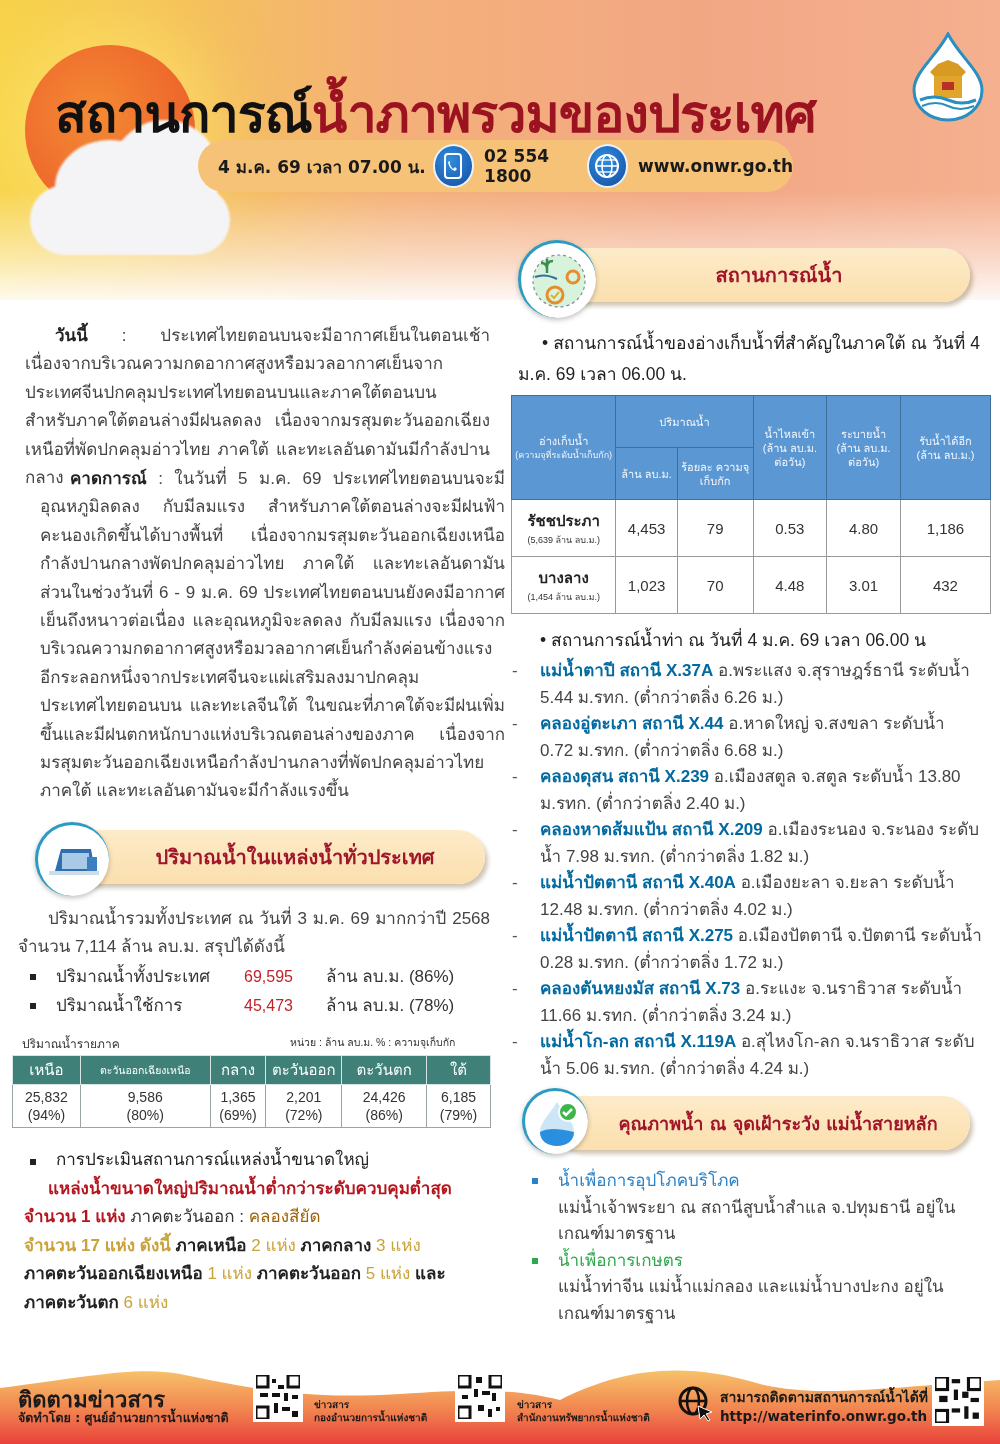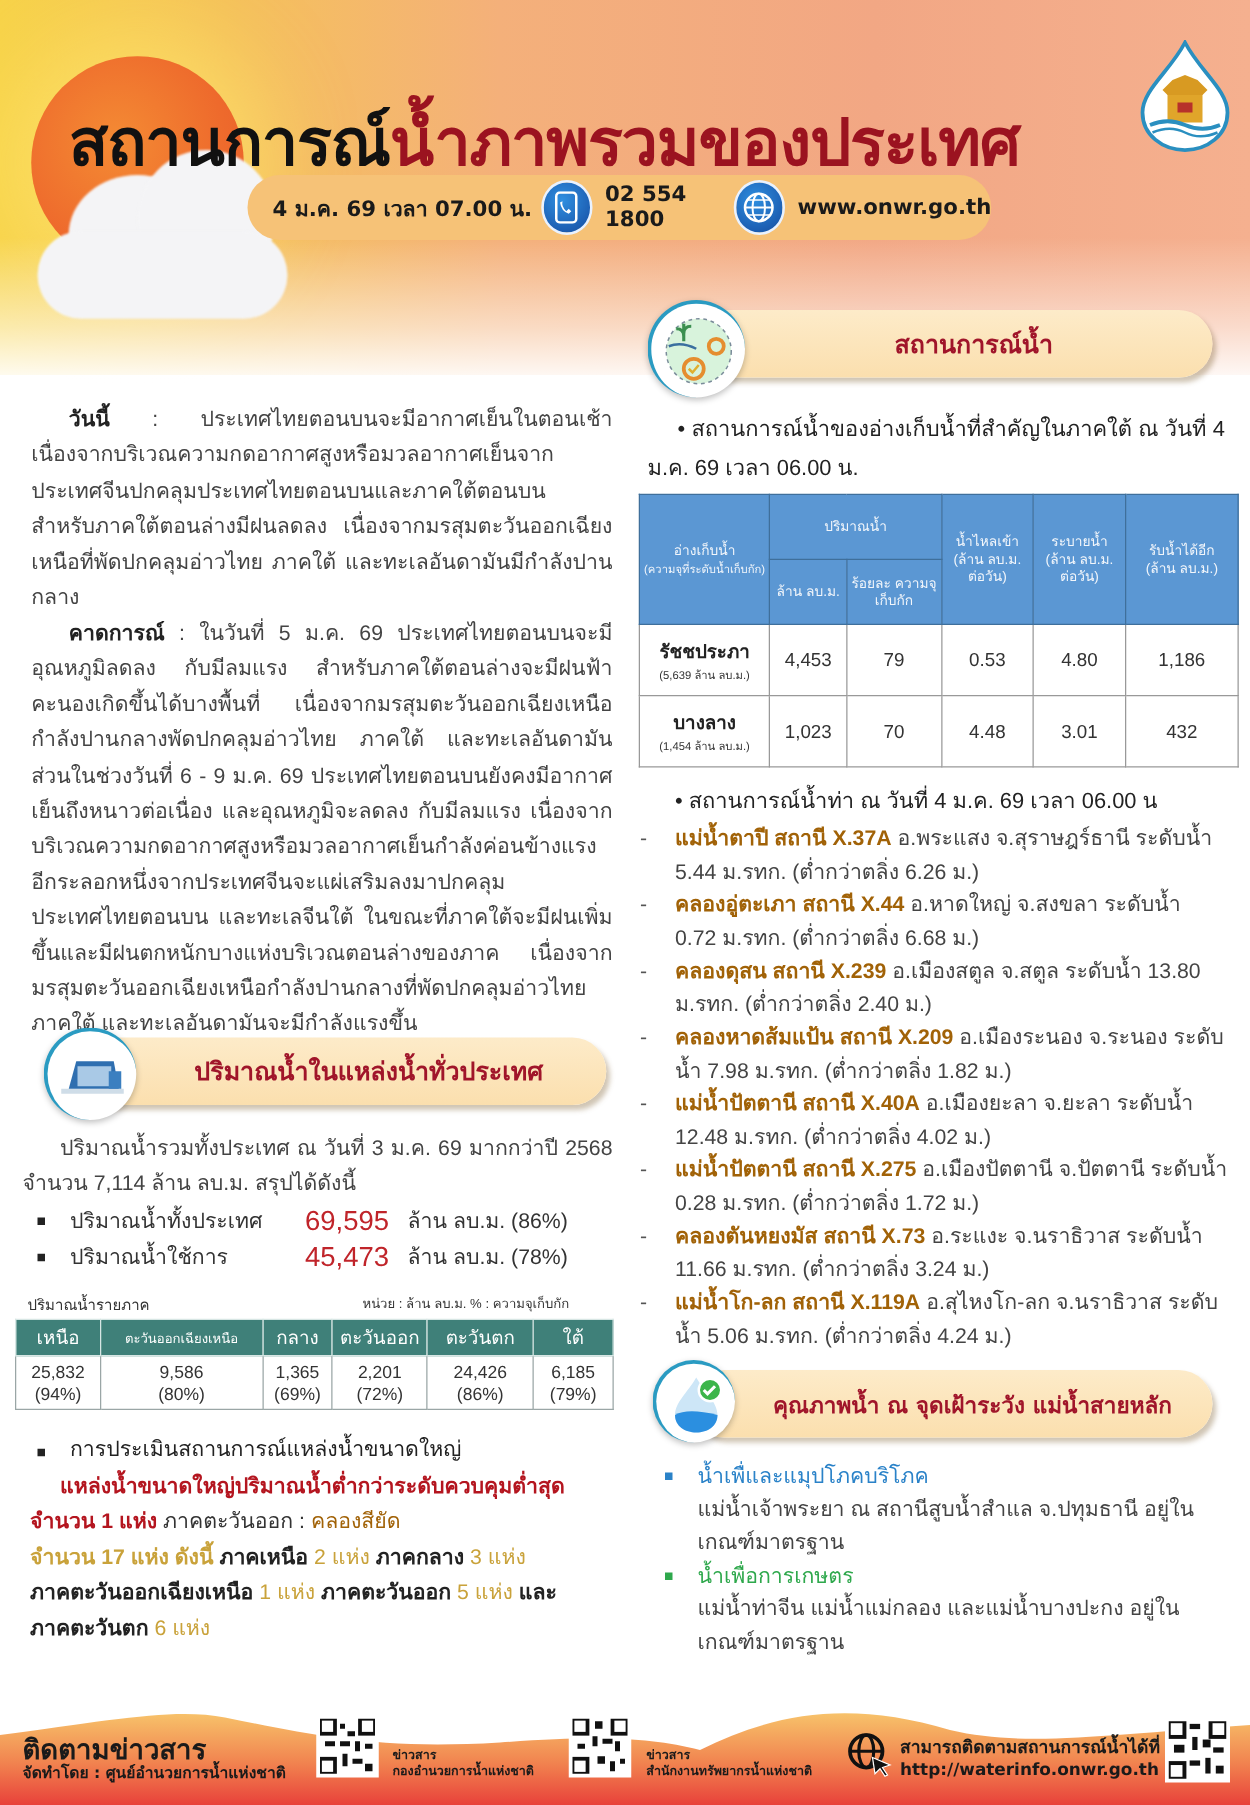--- a/index.html
+++ b/index.html
@@ -73,21 +73,21 @@
 
   .para { position: absolute; font-size: 17px; line-height: 28.4px; color: #444; text-align: justify; }
   .para b { color: #222; }
   .indent { display: inline-block; width: 30px; }
 
   
   .vol-list { position: absolute; left: 30px; top: 962px; font-size: 17px; line-height: 29px; }
   .vol-row { display: flex; align-items: center; }
   .sq { display: inline-block; width: 6px; height: 6px; background: #222; margin-right: 20px; }
   .vol-name { width: 188px; color: #333; }
-  .vol-num { width: 82px; color: #c0242a; font-size: 22px; }
+  .vol-num { width: 82px; color: #c0242a; font-size: 16px; }
   .vol-unit { color: #333; }
 
   .reg-caption { position: absolute; left: 22px; top: 1034px; font-size: 12px; color: #333; }
   .reg-unit { position: absolute; left: 290px; top: 1034px; font-size: 10.5px; color: #333; }
 
   table { border-collapse: collapse; }
   .reg-table { position: absolute; left: 12px; top: 1055px; width: 479px; border: 1px solid #8b9a9a; }
   .reg-table th { background: #3f8079; color: #fff; font-weight: normal; height: 29px; font-size: 15px; border: 1px solid #d7e6e4; }
   .reg-table th.small { font-size: 10.5px; }
   .reg-table td { text-align: center; font-size: 14px; line-height: 18px; padding: 3px 0; border: 1px solid #9aa6a6; color: #333; }
@@ -103,21 +103,21 @@
   .res-table { position: absolute; left: 511px; top: 395px; width: 480px; border: 1px solid #9aaab8; }
   .res-table th { background: #5b97d3; color: #f2f6fb; font-weight: normal; font-size: 11px; line-height: 14px; border: 1px solid #3f6f9b; padding: 2px; }
   .res-table td { text-align: center; border: 1px solid #999; font-size: 15px; color: #333; height: 57px; }
   .res-name { font-weight: 700; font-size: 15px; color: #222; }
   .res-cap { font-size: 9px; color: #333; }
 
   .bullet-head { position: absolute; font-size: 17.5px; color: #222; }
   .river-list { position: absolute; left: 512px; top: 658px; width: 470px; font-size: 17px; line-height: 26.5px; color: #444; }
   .river-item { display: flex; }
   .dash { width: 28px; flex-shrink: 0; color: #555; }
-  .river-item b { color: #a16207; }
+  .river-item b { color: #0369a1; }
 
   .q-list { position: absolute; left: 532px; top: 1168px; width: 450px; font-size: 17px; line-height: 26.5px; }
   .q-row { display: flex; }
   .q-sq { width: 6px; height: 6px; margin-top: 10px; margin-right: 20px; flex-shrink: 0; }
   .q-title-blue { color: #2a82c8; }
   .q-title-green { color: #2ea84c; }
   .q-body { color: #444; }
 
   
   .footer { position: absolute; left: 0; top: 1350px; width: 1000px; height: 94px; overflow: hidden; }
@@ -174,21 +174,21 @@
           <line x1="4" y1="19" x2="22" y2="19" stroke="#fff" stroke-width="1.3"></line>
         </svg>
     </span>
     <span>www.onwr.go.th</span>
   </div>
 
 
   <div class="para" style="left:25px; top:322px; width:465px;">
     <span class="indent"></span><b>วันนี้</b><span> : ประเทศไทยตอนบนจะมีอากาศเย็นในตอนเช้า เนื่องจากบริเวณความกดอากาศสูงหรือมวลอากาศเย็นจากประเทศจีนปกคลุมประเทศไทยตอนบนและภาคใต้ตอนบน สำหรับภาคใต้ตอนล่างมีฝนลดลง เนื่องจากมรสุมตะวันออกเฉียงเหนือที่พัดปกคลุมอ่าวไทย ภาคใต้ และทะเลอันดามันมีกำลังปานกลาง</span>
   </div>
-  <div class="para" style="left:25px; top:465px; width:465px;margin-top:28px;">
+  <div class="para" style="left:40px; top:465px; width:465px;">
     <span class="indent"></span><b>คาดการณ์</b><span> : ในวันที่ 5 ม.ค. 69 ประเทศไทยตอนบนจะมีอุณหภูมิลดลง กับมีลมแรง สำหรับภาคใต้ตอนล่างจะมีฝนฟ้าคะนองเกิดขึ้นได้บางพื้นที่ เนื่องจากมรสุมตะวันออกเฉียงเหนือกำลังปานกลางพัดปกคลุมอ่าวไทย ภาคใต้ และทะเลอันดามัน ส่วนในช่วงวันที่ 6 - 9 ม.ค. 69 ประเทศไทยตอนบนยังคงมีอากาศเย็นถึงหนาวต่อเนื่อง และอุณหภูมิจะลดลง กับมีลมแรง เนื่องจากบริเวณความกดอากาศสูงหรือมวลอากาศเย็นกำลังค่อนข้างแรงอีกระลอกหนึ่งจากประเทศจีนจะแผ่เสริมลงมาปกคลุมประเทศไทยตอนบน และทะเลจีนใต้ ในขณะที่ภาคใต้จะมีฝนเพิ่มขึ้นและมีฝนตกหนักบางแห่งบริเวณตอนล่างของภาค เนื่องจากมรสุมตะวันออกเฉียงเหนือกำลังปานกลางที่พัดปกคลุมอ่าวไทย ภาคใต้ และทะเลอันดามันจะมีกำลังแรงขึ้น</span>
   </div>
 
   <div class="sec-head" style="left:35px; top:822px; width:450px;">
     <div class="sec-pill" style="left:30px; width:420px; padding-left:40px;">
       <span>ปริมาณน้ำในแหล่งน้ำทั่วประเทศ</span>
     </div>
     <div class="sec-icon" style="left:0;">
       <svg width="58" height="36" viewBox="0 0 58 36">
         <rect x="4" y="28" width="50" height="4" fill="#cfdde8"></rect>
@@ -387,21 +387,21 @@
         <circle cx="36" cy="14" r="9" fill="#3cb54a" stroke="#fff" stroke-width="2"></circle>
         <path d="M31 14 l3 3 l6 -6" stroke="#fff" stroke-width="2.5" fill="none"></path>
       </svg>
     </div>
   </div>
 
   <div class="q-list">
     <div class="q-row">
       <span class="q-sq" style="background:#2a82c8"></span>
       <div>
-        <div class="q-title-blue">น้ำเพื่และแมุปโภคบริโภค</div>
+        <div class="q-title-blue">น้ำเพื่อการอุปโภคบริโภค</div>
         <div class="q-body">แม่น้ำเจ้าพระยา ณ สถานีสูบน้ำสำแล จ.ปทุมธานี อยู่ในเกณฑ์มาตรฐาน</div>
       </div>
     </div>
     <div class="q-row">
       <span class="q-sq" style="background:#2ea84c"></span>
       <div>
         <div class="q-title-green">น้ำเพื่อการเกษตร</div>
         <div class="q-body">แม่น้ำท่าจีน แม่น้ำแม่กลอง และแม่น้ำบางปะกง อยู่ในเกณฑ์มาตรฐาน</div>
       </div>
     </div>

